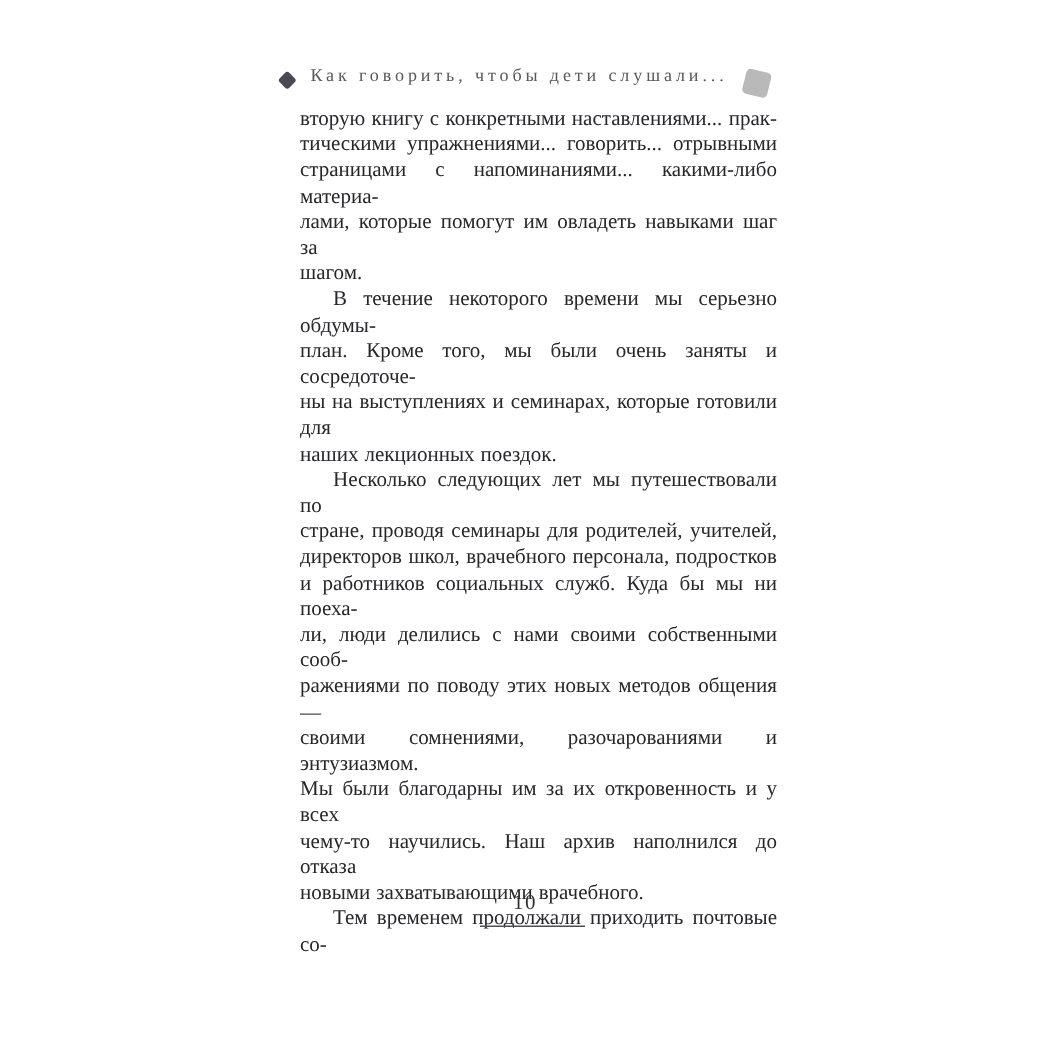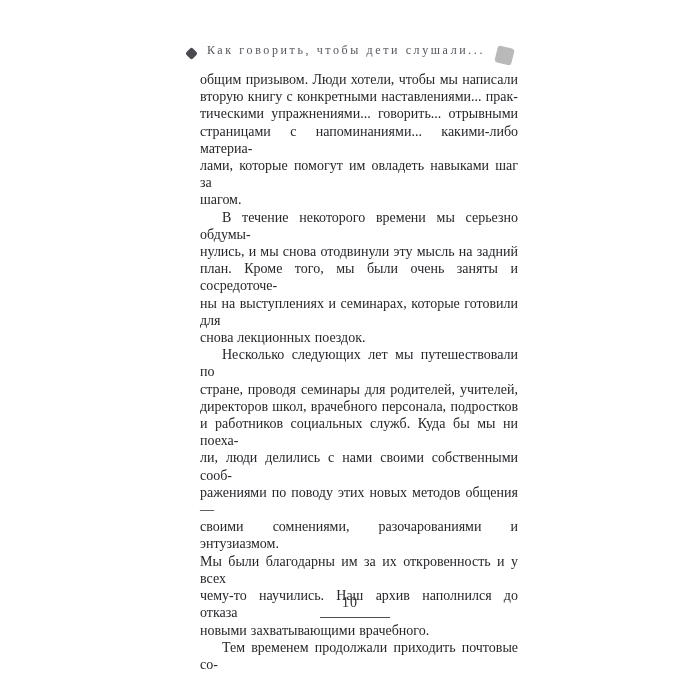--- a/index.html
+++ b/index.html
@@ -100,33 +100,31 @@
 <div class="page">
 
   <div class="header">
     <span class="diamond-icon"></span>
     <span class="header-title">Как говорить, чтобы дети слушали...</span>
     <span class="square-icon"></span>
   </div>
 
   <div class="text-column" id="text-column">
       <div>
-        <div class="line">общим призывом. Люди хотели, чтобы мы написали</div>
         <div class="line">вторую книгу с конкретными наставлениями... прак-</div>
         <div class="line">тическими упражнениями... говорить... отрывными</div>
         <div class="line">страницами с напоминаниями... какими-либо материа-</div>
         <div class="line">лами, которые помогут им овладеть навыками шаг за</div>
         <div class="line last-line">шагом.</div>
       </div>
       <div>
         <div class="line indent">В течение некоторого времени мы серьезно обдумы-</div>
-        <div class="line">нулись, и мы снова отодвинули эту мысль на задний</div>
         <div class="line">план. Кроме того, мы были очень заняты и сосредоточе-</div>
         <div class="line">ны на выступлениях и семинарах, которые готовили для</div>
-        <div class="line last-line">снова лекционных поездок.</div>
+        <div class="line last-line">наших лекционных поездок.</div>
       </div>
       <div>
         <div class="line indent">Несколько следующих лет мы путешествовали по</div>
         <div class="line">стране, проводя семинары для родителей, учителей,</div>
         <div class="line">директоров школ, врачебного персонала, подростков</div>
         <div class="line">и работников социальных служб. Куда бы мы ни поеха-</div>
         <div class="line">ли, люди делились с нами своими собственными сооб-</div>
         <div class="line">ражениями по поводу этих новых методов общения —</div>
         <div class="line">своими сомнениями, разочарованиями и энтузиазмом.</div>
         <div class="line">Мы были благодарны им за их откровенность и у всех</div>

